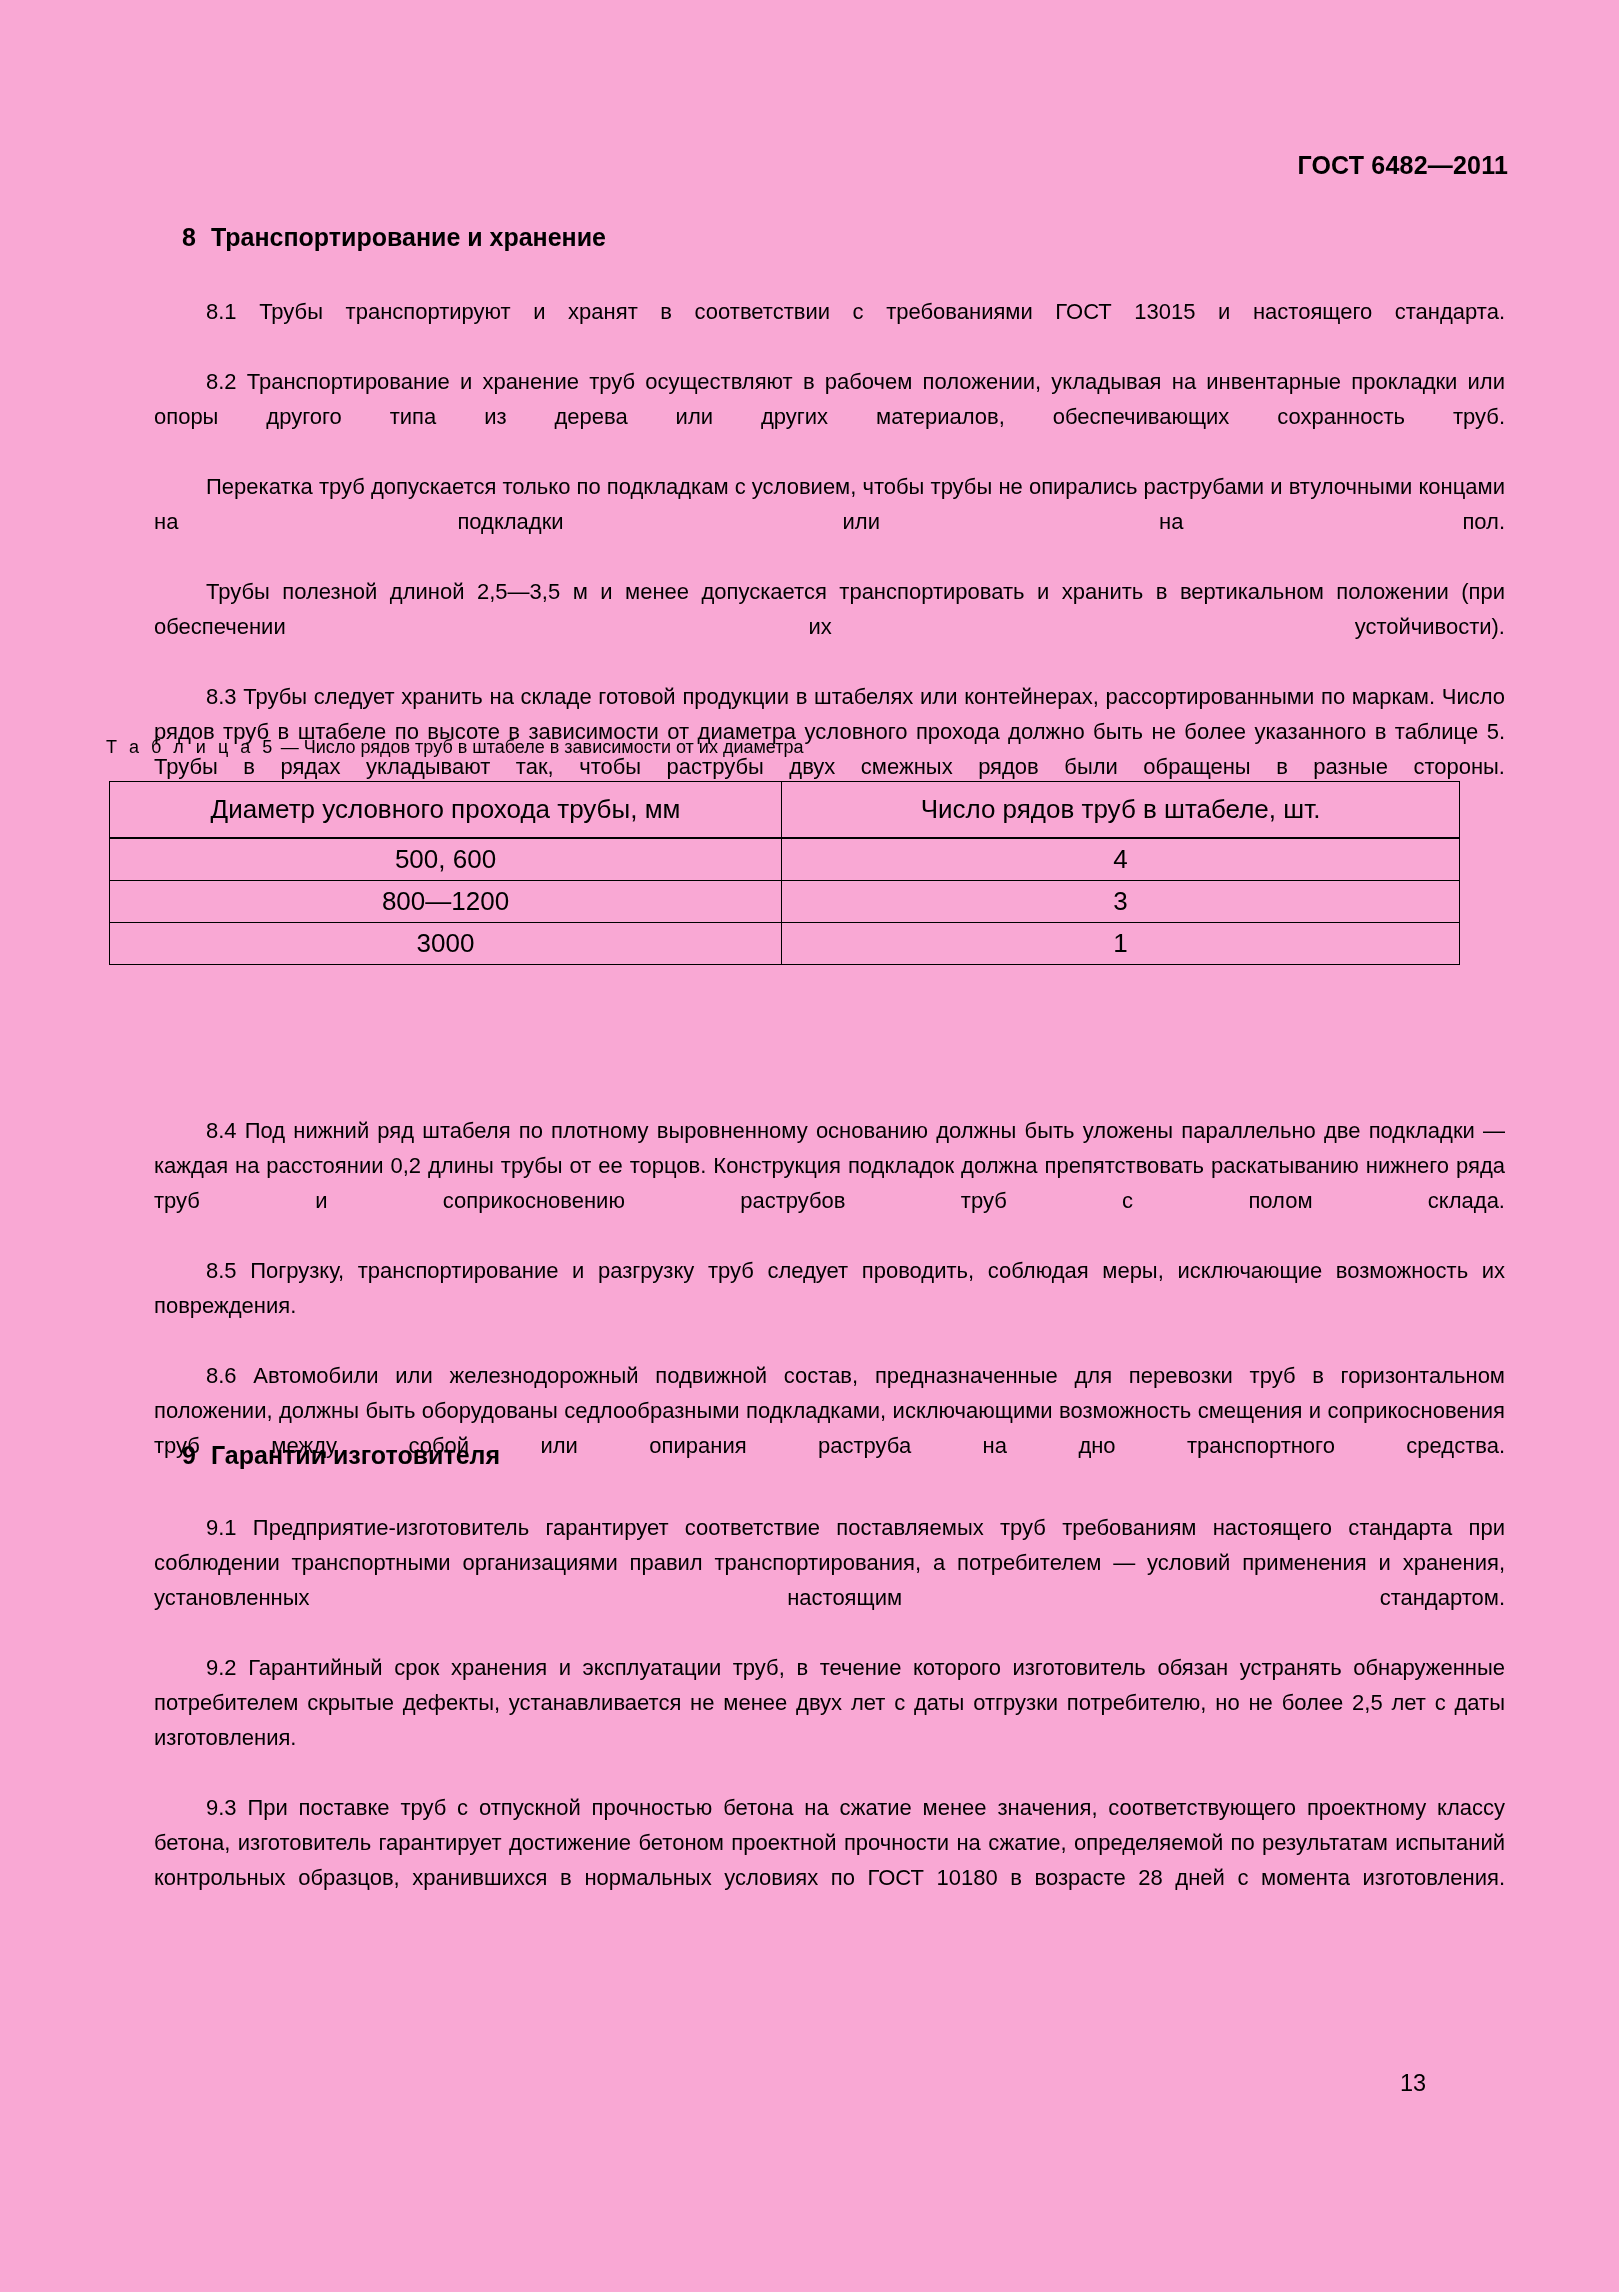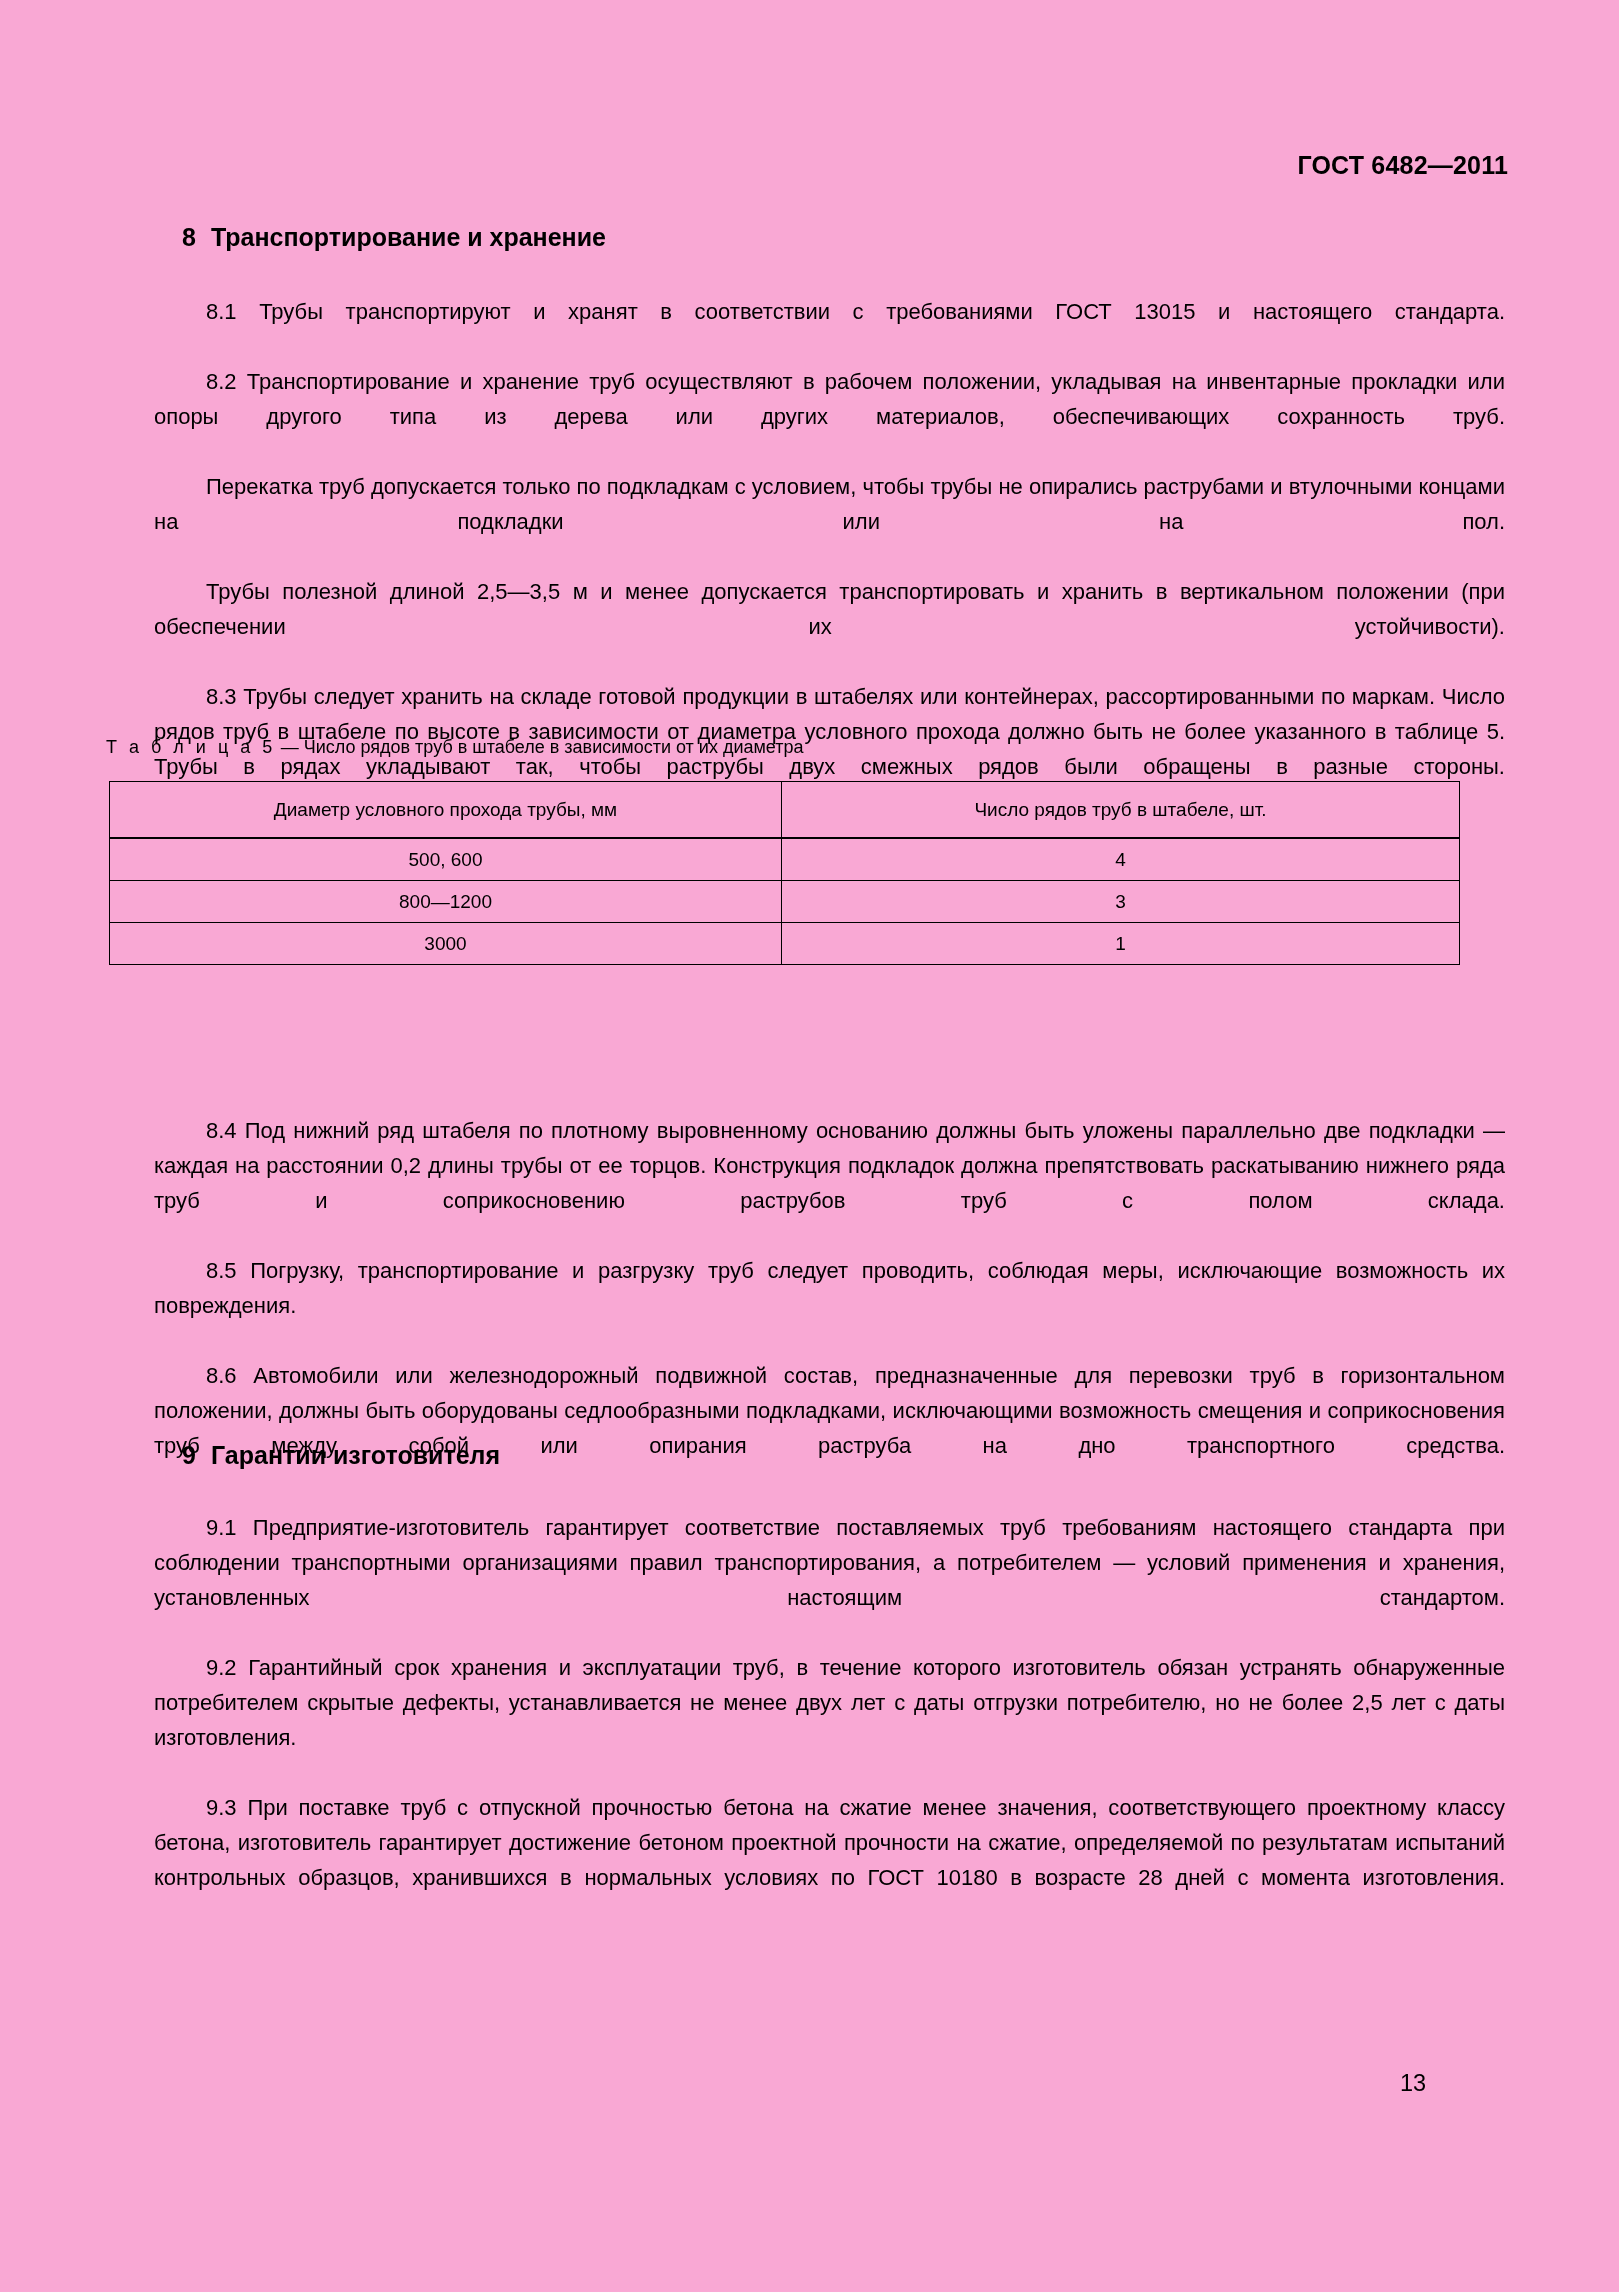--- a/index.html
+++ b/index.html
@@ -92,21 +92,21 @@
   .data-table-wrap {
     position: absolute;
     left: 109px;
     top: 781px;
     width: 1351px;
   }
   table.data-table {
     border-collapse: collapse;
     width: 1351px;
     table-layout: fixed;
-    font-size: 19px;
+    font-size: 26px;
     padding-left: 8px;
   }
   table.data-table th,
   table.data-table td {
     border: 1.6px solid #000;
     text-align: center;
     vertical-align: middle;
     font-weight: normal;
     padding: 0;
   }

